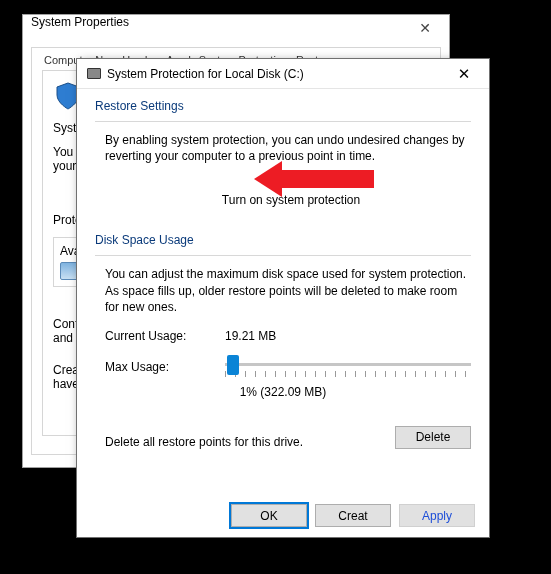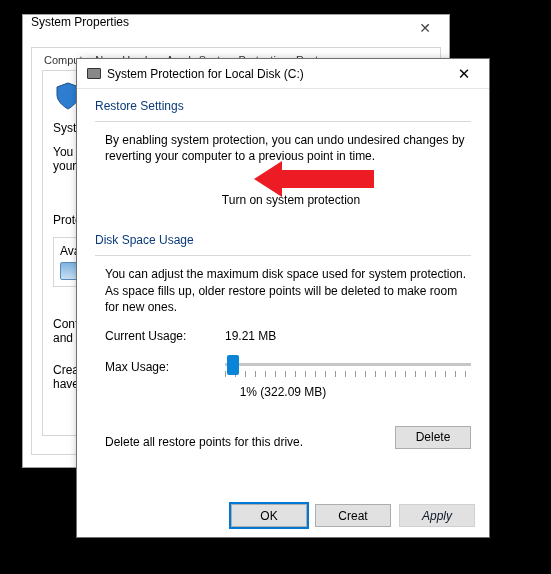--- a/index.html
+++ b/index.html
@@ -217,24 +217,23 @@
     border: 1px solid #adadad;
     display: inline-flex; align-items: center; justify-content: center;
     padding: 0 12px;
     cursor: pointer;
   }
   .btn.primary {
     background: #e1e1e1;
     outline: 2px solid #0078d7;
   }
   .btn.disabled {
-    color: #0f172a;
+    color: #1d4ed8;
     border-color: #d0d0d0;
     cursor: default;
-    font-style: italic;
   }
 
   .front-footer {
     position: absolute;
     bottom: 10px; right: 14px;
     display: flex; gap: 8px;
   }
 
   .spacer-section { margin-top: 26px; }
 </style>

